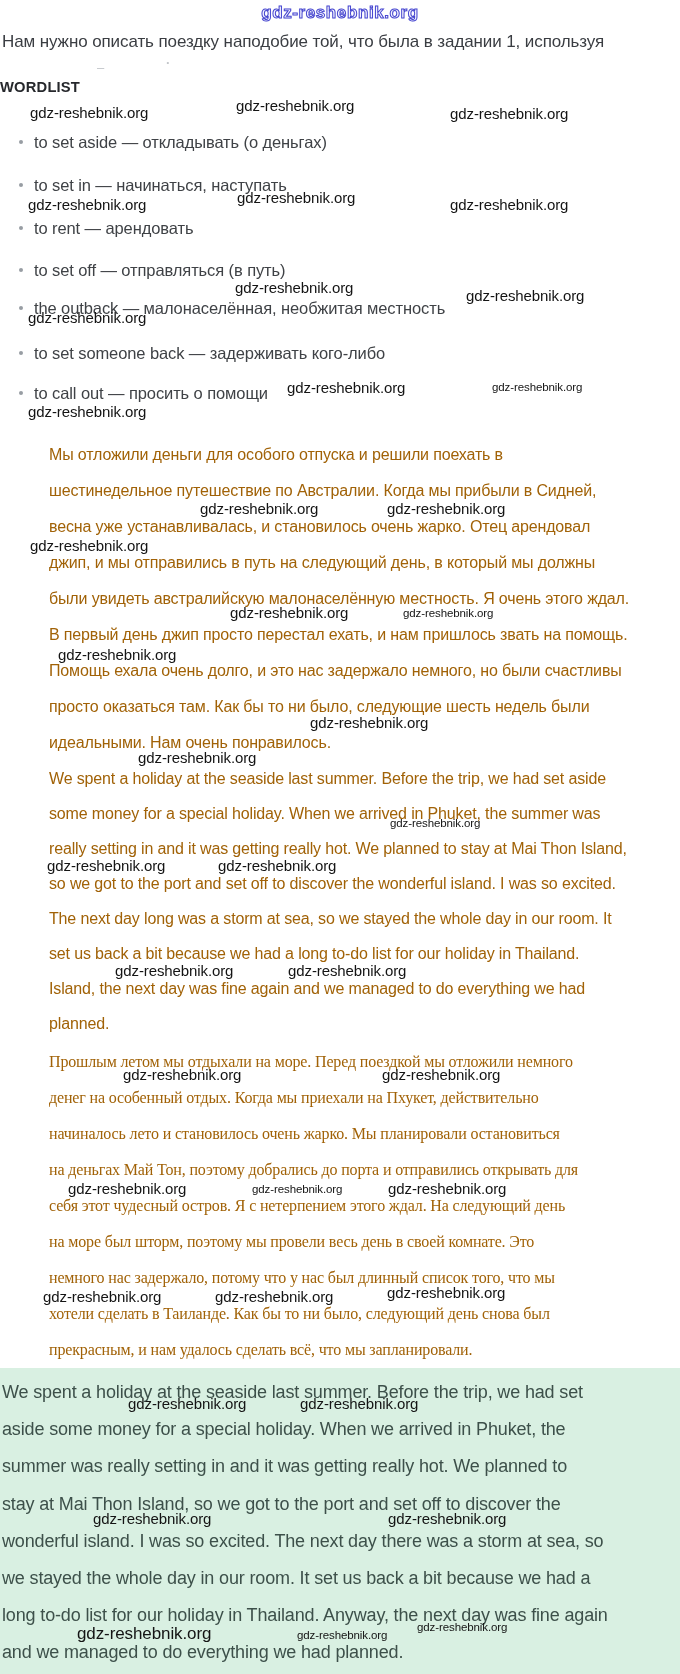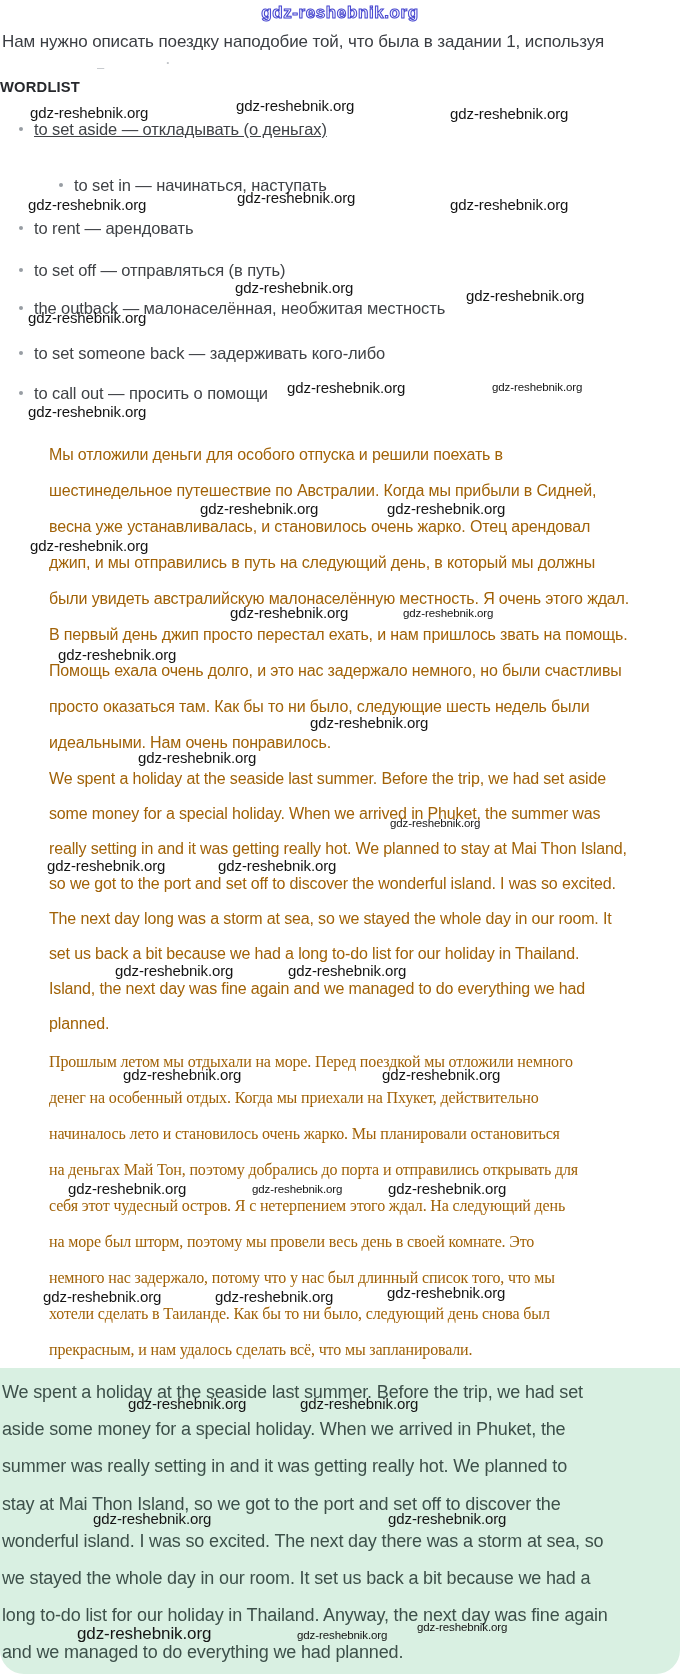--- a/index.html
+++ b/index.html
@@ -2,21 +2,20 @@
 <html><head>
 <meta charset="utf-8">
 <style>
   html,body{margin:0;padding:0;background:#ffffff;}
   #page{
     position:relative;
     width:680px;height:1674px;
     background:#ffffff;
     overflow:hidden;
     font-family:"Liberation Sans","DejaVu Sans",sans-serif;
-    border-radius:24px;
   }
   
   #top-wm{
     position:absolute;top:3px;left:50%;transform:translateX(-50%);
     font-size:17px;font-weight:700;letter-spacing:0.6px;
     color:rgba(255,255,255,0.88);
     -webkit-text-stroke:1px #4747cf;
     text-shadow:0 0 1px #9a9af0;
     white-space:nowrap;
   }
@@ -36,22 +35,22 @@
   }
   #wordlist{position:absolute;left:0;top:0;margin:0;padding:0;list-style:none;width:680px;}
   .wl-item{
     position:absolute;left:34px;
     font-size:16.5px;color:#3f4246;white-space:nowrap;letter-spacing:-0.1px;
   }
   .wl-item::before{
     content:"";position:absolute;left:-15px;top:7px;
     width:4px;height:4px;border-radius:50%;background:#989da3;
   }
-  .wl-item:nth-child(1){top:120px;text-decoration:underline;}
-  .wl-item:nth-child(2){top:176px;margin-left:40px;}
+  .wl-item:nth-child(1){top:133px;}
+  .wl-item:nth-child(2){top:176px;}
   .wl-item:nth-child(3){top:219px;}
   .wl-item:nth-child(4){top:261px;}
   .wl-item:nth-child(5){top:299px;text-align:center;}
   .wl-item:nth-child(6){top:344px;}
   .wl-item:nth-child(7){top:384px;text-align:center;}
   
   .para{position:absolute;left:2px;width:676px;font-size:16px;color:#a16207;letter-spacing:-0.15px;margin-left:47px;}
   .tl{white-space:nowrap;}
   #para-ru1{top:437px;line-height:36px;}
   #para-en{top:761px;line-height:35px;}

